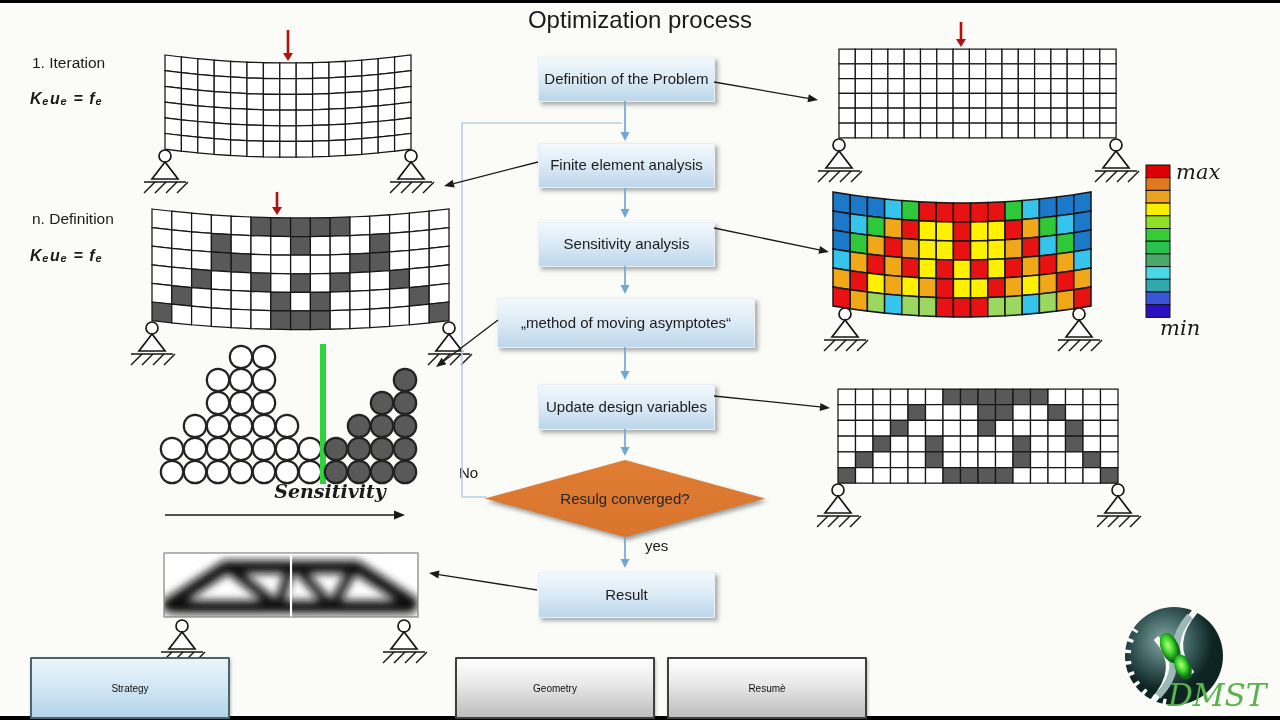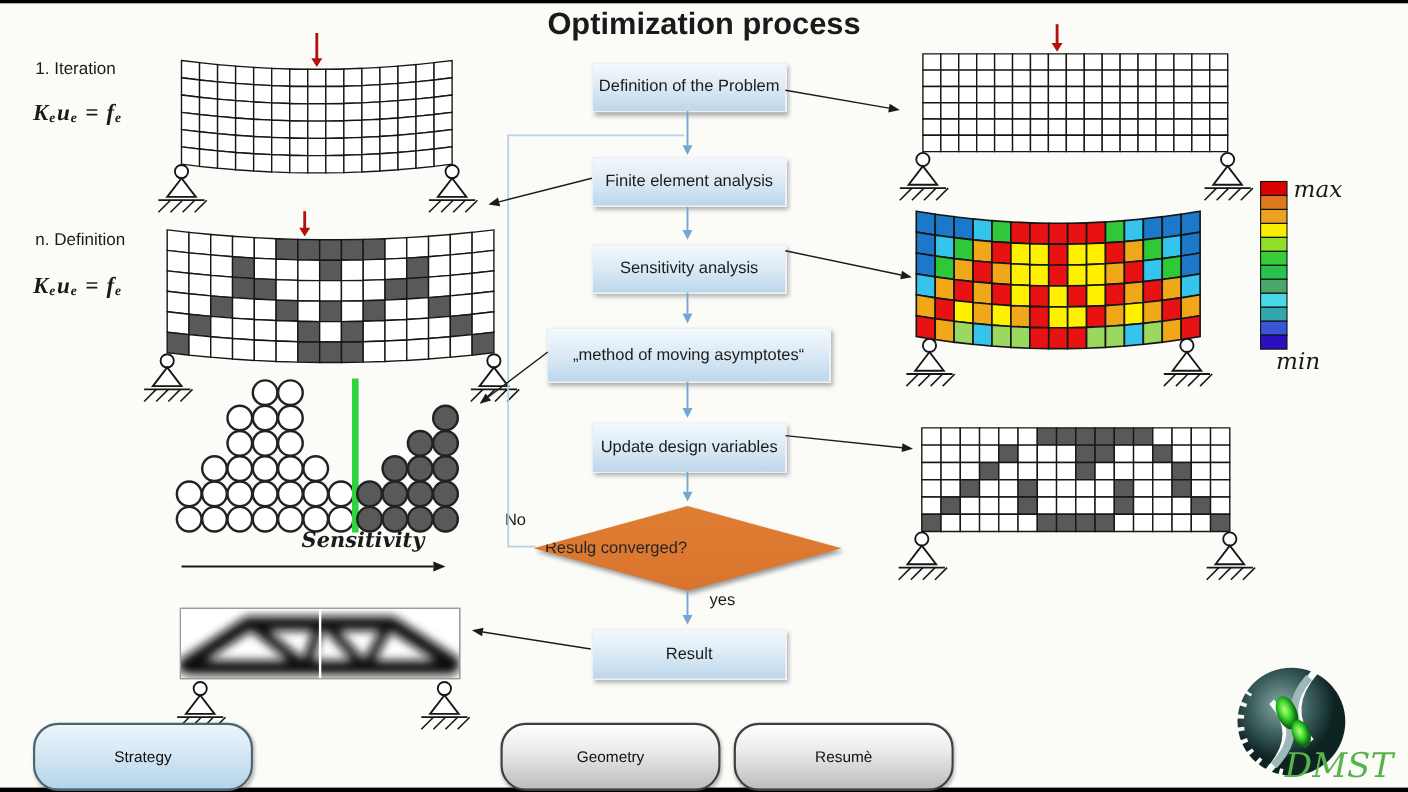--- a/index.html
+++ b/index.html
@@ -1,52 +1,52 @@
 <!DOCTYPE html>
 <html><head>
 <meta charset="utf-8">
 <style>
   html,body{margin:0;padding:0;background:#000;}
   #stage{position:relative;width:1280px;height:720px;background:#fbfbf8;overflow:hidden;
          font-family:"Liberation Sans",sans-serif;color:#1a1a1a;}
   .abs{position:absolute;}
   .bar{position:absolute;left:0;width:1280px;background:#000;}
   .lbl{font-weight:normal;font-size:15.5px;}
-  .eq{font-family:Liberation Serif, serif;font-style:italic;font-weight:bold;
-      font-size:21px;letter-spacing:1px;}
+  .eq{font-family:Liberation Sans, sans-serif;font-style:italic;font-weight:bold;
+      font-size:16px;letter-spacing:1px;}
   .serifit{font-family:"DejaVu Serif","Liberation Serif",serif;font-style:italic;}
   .fbox{position:absolute;width:175px;display:flex;align-items:center;justify-content:center;
         text-align:center;font-size:15px;line-height:1.25;color:#1c1c1c;
         background:linear-gradient(180deg,#f3f9fd 0%,#d8e8f4 55%,#bcd6ea 100%);
         border:1px solid #e8eff6;border-radius:0;
         box-shadow:2.5px 3px 4px rgba(110,110,110,.55);}
   .diamond-wrap{position:absolute;left:485px;top:460px;width:280px;height:77px;
         filter:drop-shadow(2px 3px 2px rgba(90,90,90,.6));}
   .diamond{width:100%;height:100%;
         clip-path:polygon(50% 0%,100% 50%,50% 100%,0% 50%);
-        display:flex;align-items:center;justify-content:flex-start;text-align:center;
+        display:flex;align-items:center;justify-content:center;text-align:center;
         font-size:15px;line-height:1.3;color:#262626;}
   .flowlabel{font-size:15px;}
-  .navbtn{position:absolute;top:657px;width:196px;height:58px;border-radius:23px;
+  .navbtn{position:absolute;top:657px;width:196px;height:58px;border-radius:1px;
         border:2px solid #3f3f3f;display:flex;align-items:center;justify-content:center;
-        font-size:14px;color:#111;cursor:pointer;
+        font-size:10px;color:#111;cursor:pointer;
         background:linear-gradient(180deg,#fefefe 0%,#ebebeb 40%,#bdbdbd 100%);
         box-shadow:1px 2px 3px rgba(0,0,0,.25);}
   .navbtn.blue{background:linear-gradient(180deg,#ebf5fb 0%,#d4e8f5 45%,#b4d3e9 100%);
         border-color:#4a6472;}
   svg{position:absolute;overflow:visible;}
 </style>
 </head>
 <body>
 
 <div id="stage">
   <div class="bar" style="top:0;height:3px"></div>
   <div class="bar" style="top:716px;height:4px"></div>
 
-  <div class="abs" style="left:440px;top:6px;width:400px;text-align:center;font-size:28px;font-weight:bold">Optimization process</div>
+  <div class="abs" style="left:440px;top:6px;width:400px;text-align:center;font-size:24px;font-weight:normal">Optimization process</div>
 
   <div class="abs lbl" style="left:32px;top:54px">1. Iteration</div>
   <div class="abs eq" style="left:30px;top:90px">Kₑuₑ = fₑ</div>
   <div class="abs lbl" style="left:32px;top:210px">n. Definition</div>
   <div class="abs eq" style="left:30px;top:247px">Kₑuₑ = fₑ</div>
 
   <svg id="svg-mesh1" style="left:150px;top:28px" width="290" height="172">
       <path d="M15 27L31.4 28.99111111111111L31.4 44.69111111111111L15 42.7Z" fill="#ffffff" stroke="#161616" stroke-width="1.25"></path>
       <path d="M31.4 28.99111111111111L47.8 30.69777777777778L47.8 46.397777777777776L31.4 44.69111111111111Z" fill="#ffffff" stroke="#161616" stroke-width="1.25"></path>
       <path d="M47.8 30.69777777777778L64.19999999999999 32.12L64.19999999999999 47.81999999999999L47.8 46.397777777777776Z" fill="#ffffff" stroke="#161616" stroke-width="1.25"></path>

